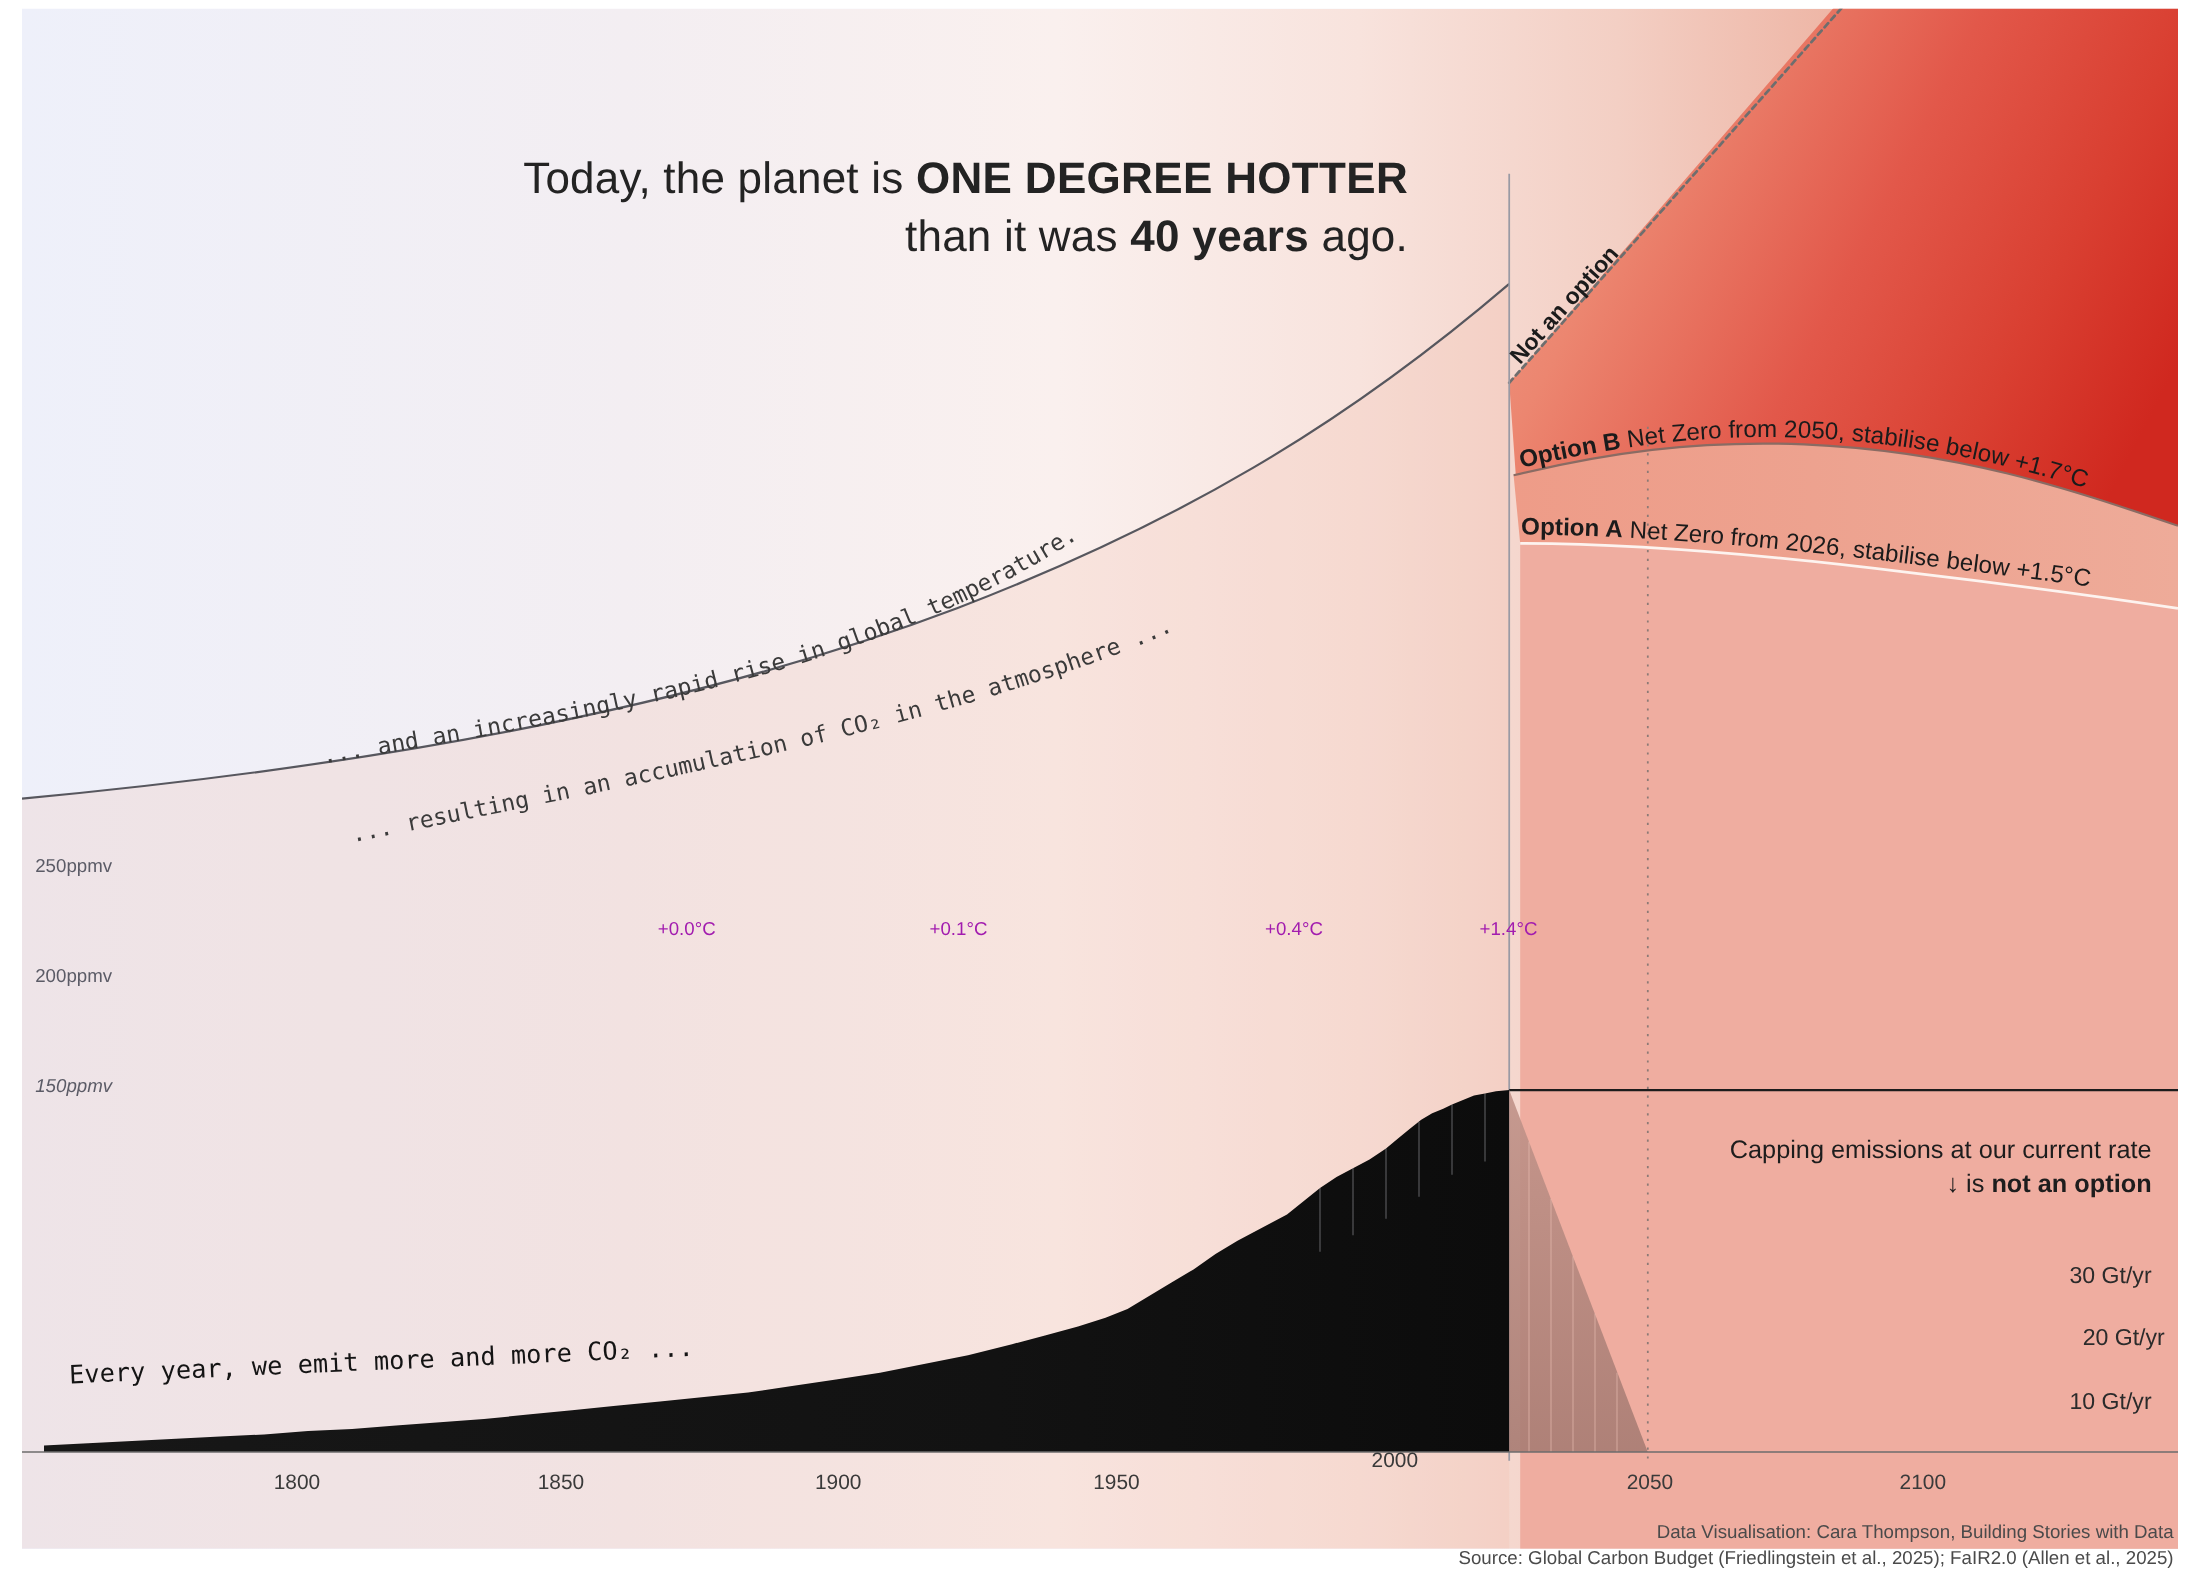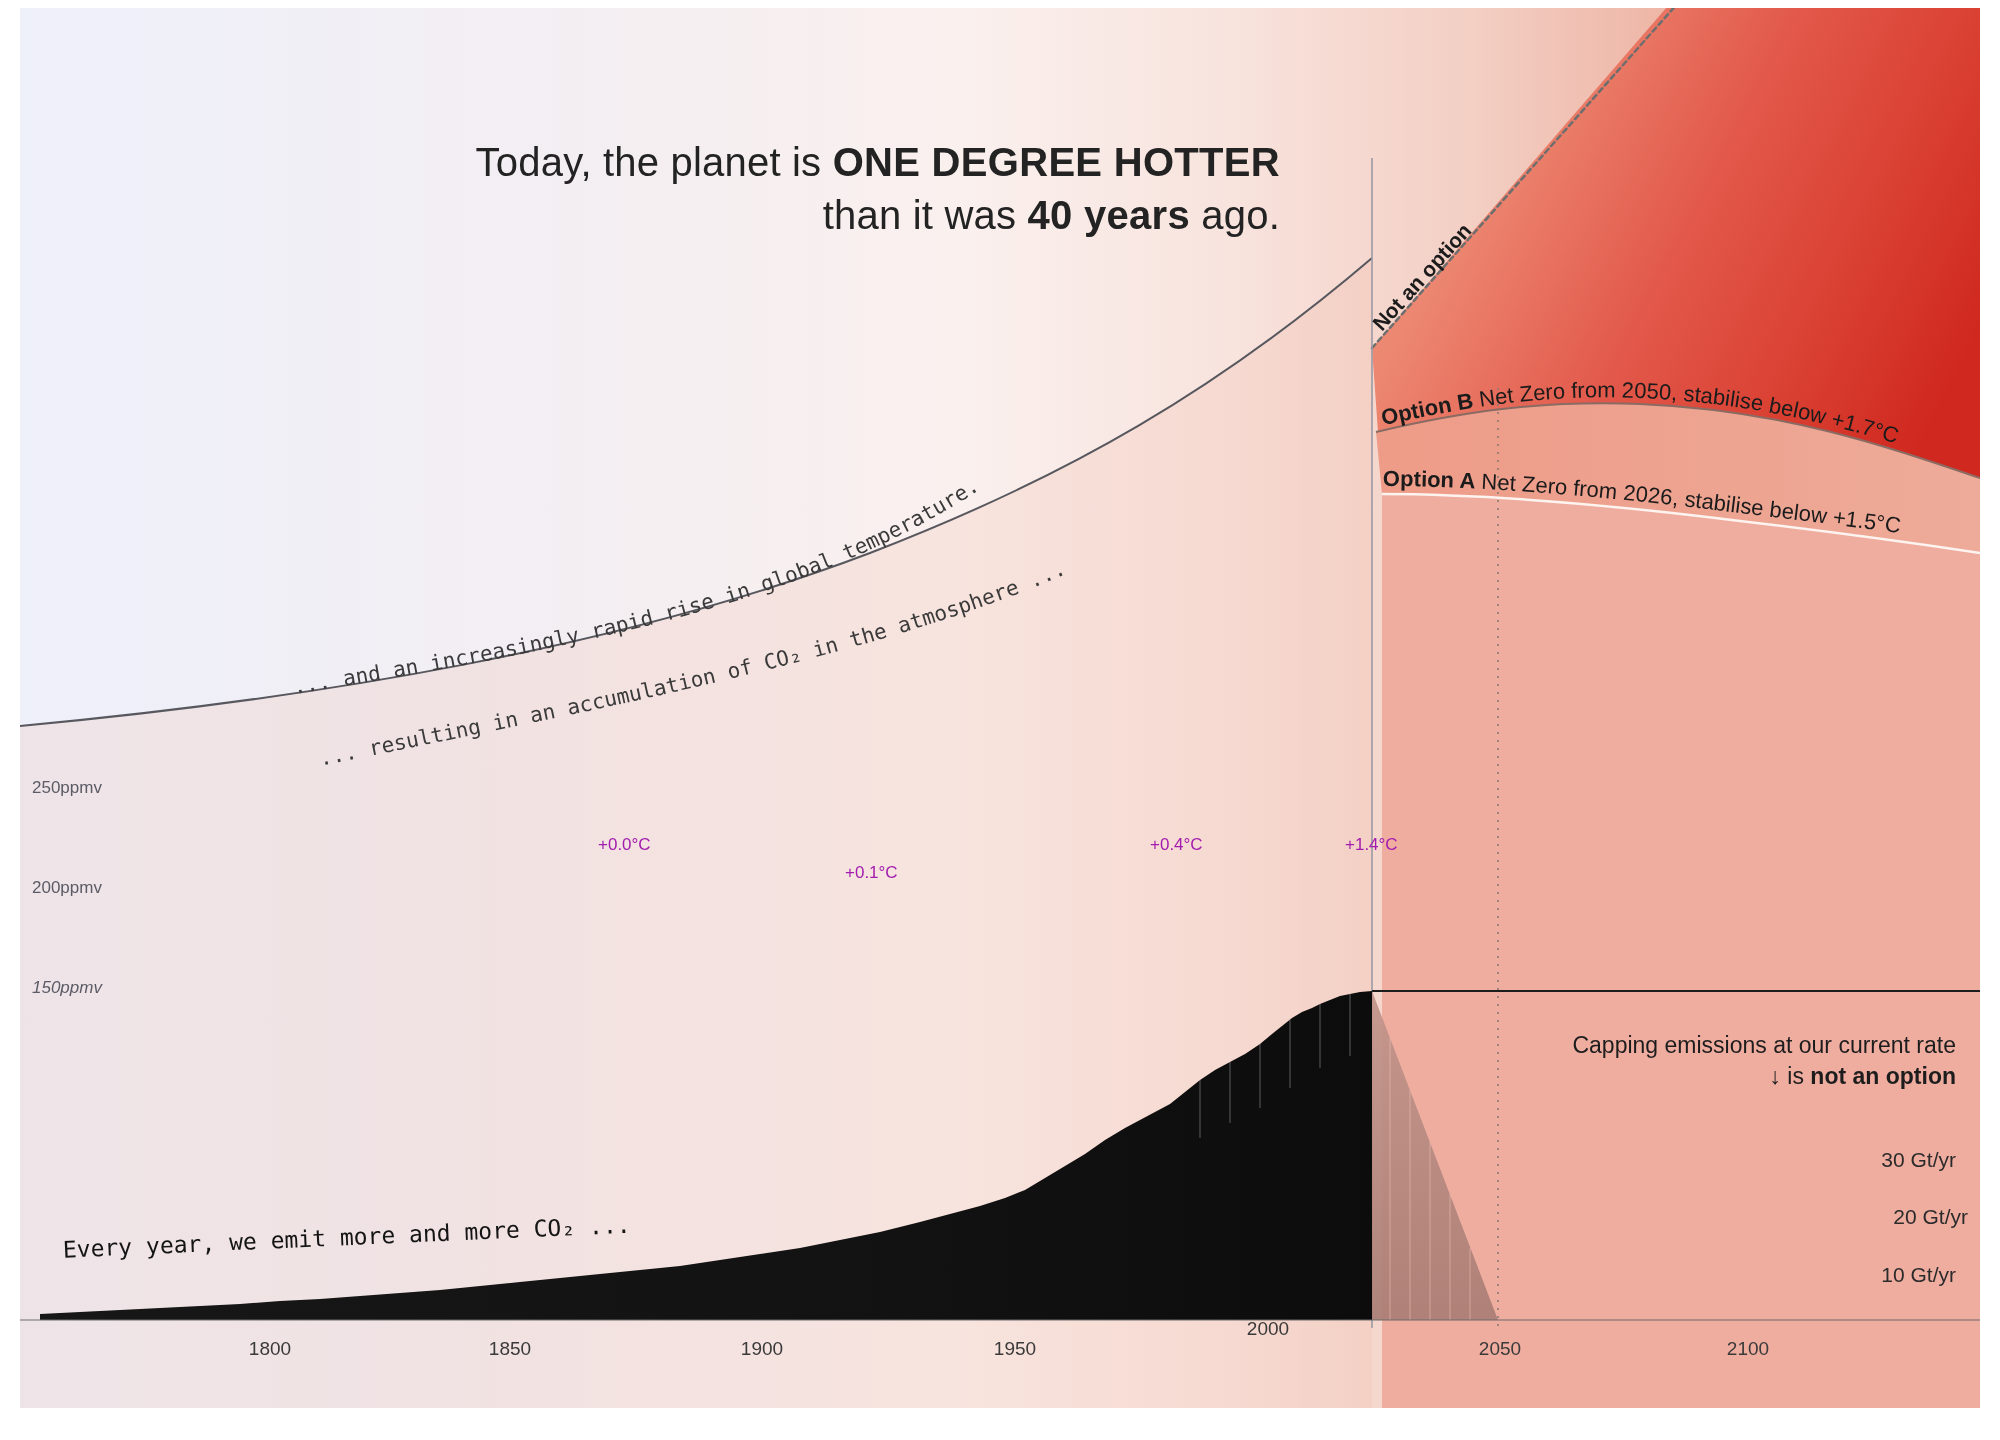--- a/index.html
+++ b/index.html
@@ -169,21 +169,21 @@
     <div class="hl hl1">
       <span>Today, the planet is </span><b>ONE DEGREE HOTTER</b><br>
       <span>than it was </span><b>40 years</b><span> ago.</span>
     </div>
 
     <div class="ppmv" style="left:12px;top:770px;">250ppmv</div>
     <div class="ppmv" style="left:12px;top:870px;">200ppmv</div>
     <div class="ppmv" style="left:12px;top:970px;font-style:italic;">150ppmv</div>
 
     <div class="tlab" style="left:578px;top:827px;">+0.0°C</div>
-    <div class="tlab" style="left:825px;top:827px;margin-top:28px;">+0.1°C</div>
+    <div class="tlab" style="left:825px;top:827px;">+0.1°C</div>
     <div class="tlab" style="left:1130px;top:827px;">+0.4°C</div>
     <div class="tlab" style="left:1325px;top:827px;">+1.4°C</div>
 
     <div class="cap">
       <span>Capping emissions at our current rate</span><br>
       <span>↓ is </span><b>not an option</b>
     </div>
 
     <div class="gt" style="right:24px;top:1140px;">30 Gt/yr</div>
     <div class="gt" style="right:12px;top:1197px;">20 Gt/yr</div>
@@ -191,13 +191,17 @@
 
     <div class="yr" style="left:210px;top:1330px;width:80px;">1800</div>
     <div class="yr" style="left:450px;top:1330px;width:80px;">1850</div>
     <div class="yr" style="left:702px;top:1330px;width:80px;">1900</div>
     <div class="yr" style="left:955px;top:1330px;width:80px;">1950</div>
     <div class="yr" style="left:1208px;top:1310px;width:80px;">2000</div>
     <div class="yr" style="left:1440px;top:1330px;width:80px;">2050</div>
     <div class="yr" style="left:1688px;top:1330px;width:80px;">2100</div>
   </div>
 
+  <div class="credit">
+    <div>Data Visualisation: Cara Thompson, Building Stories with Data</div>
+    <div>Source: Global Carbon Budget (Friedlingstein et al., 2025); FaIR2.0 (Allen et al., 2025)</div>
+  </div>
 </div>
 
 </body></html>

